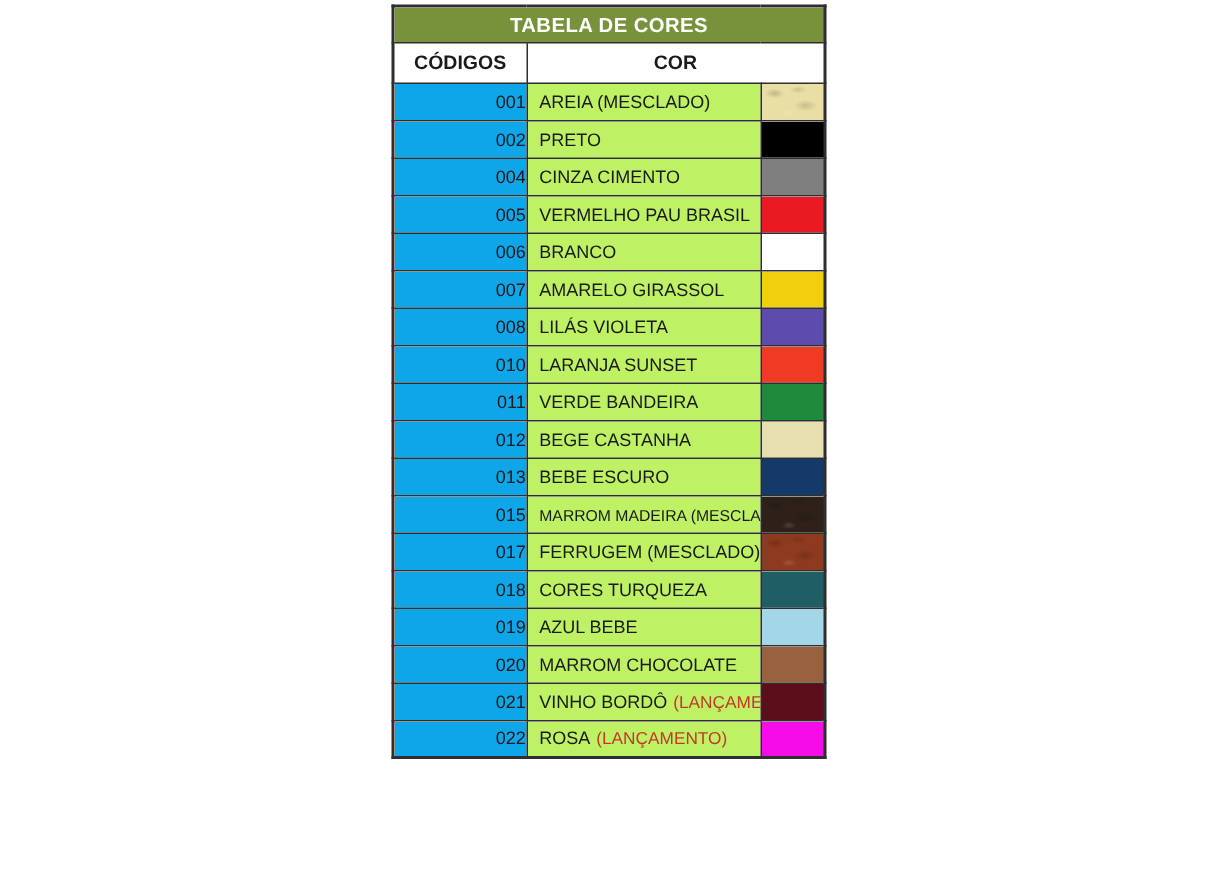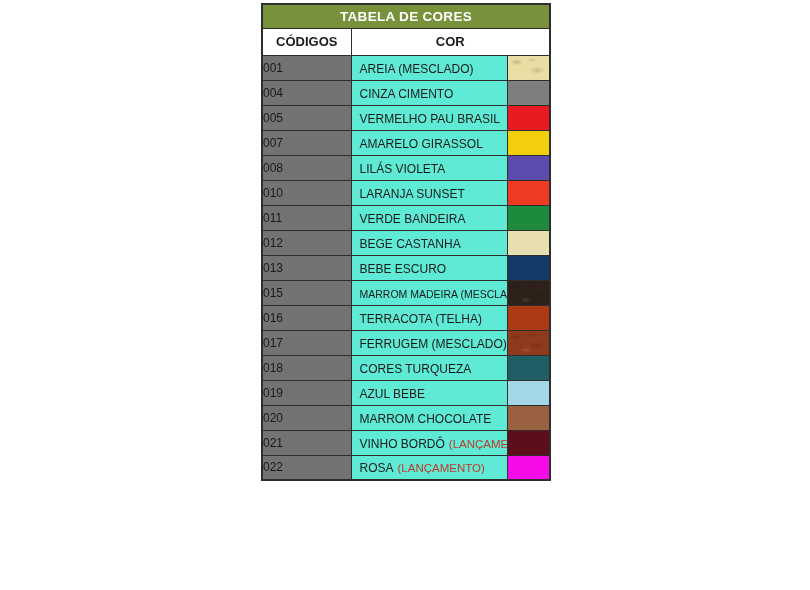--- a/index.html
+++ b/index.html
@@ -48,28 +48,28 @@
   tr.header-row { height: 27px; padding-left: 16px; }
   .header-cell {
     background: #ffffff;
     color: #1a1a1a;
     font-weight: bold;
     font-size: 13px;
     text-align: center;
   }
   tr.data-row { height: 25px; }
   .code-cell {
-    text-align: left;
+    text-align: right;
     font-size: 12px;
     color: #1a1a1a;
-    background: #737373;
+    background: #0ea5e9;
   }
   .name-cell {
     text-align: left;
-    background: #5eead4;
+    background: #bef264;
     margin-left: 37px;
   }
   .name-cell .name {
     font-size: 12px;
     color: #1a1a1a;
     padding-left: 8px;
   }
   .name-cell .name.shrink { font-size: 10.5px; }
   .name-cell .note {
     font-size: 11.5px;
@@ -108,38 +108,52 @@
       </tr>
 
   <tr class="data-row">
     <td class="code-cell">001</td>
     <td class="name-cell">
       <span class="name">AREIA (MESCLADO)</span>
     </td>
     <td class="swatch-cell textured" style="background-color: rgb(233, 223, 165);"></td>
   </tr>
 
+  <tr class="data-row">
+    <td class="code-cell">002</td>
+    <td class="name-cell">
+      <span class="name">PRETO</span>
+    </td>
+    <td class="swatch-cell" style="background-color: rgb(0, 0, 0);"></td>
+  </tr>
 
 
   <tr class="data-row">
     <td class="code-cell">004</td>
     <td class="name-cell">
       <span class="name">CINZA CIMENTO</span>
     </td>
     <td class="swatch-cell" style="background-color: rgb(127, 127, 127);"></td>
   </tr>
 
   <tr class="data-row">
     <td class="code-cell">005</td>
     <td class="name-cell">
       <span class="name">VERMELHO PAU BRASIL</span>
     </td>
     <td class="swatch-cell" style="background-color: rgb(232, 27, 35);"></td>
   </tr>
 
+  <tr class="data-row">
+    <td class="code-cell">006</td>
+    <td class="name-cell">
+      <span class="name">BRANCO</span>
+    </td>
+    <td class="swatch-cell" style="background-color: rgb(255, 255, 255);"></td>
+  </tr>
 
   <tr class="data-row">
     <td class="code-cell">007</td>
     <td class="name-cell">
       <span class="name">AMARELO GIRASSOL</span>
     </td>
     <td class="swatch-cell" style="background-color: rgb(242, 207, 13);"></td>
   </tr>
 
   <tr class="data-row">
@@ -184,27 +198,20 @@
   </tr>
 
   <tr class="data-row">
     <td class="code-cell">015</td>
     <td class="name-cell">
       <span class="name shrink">MARROM MADEIRA (MESCLADO)</span>
     </td>
     <td class="swatch-cell textured" style="background-color: rgb(46, 33, 26);"></td>
   </tr>
 
-  <tr class="data-row">
-    <td class="code-cell">016</td>
-    <td class="name-cell">
-      <span class="name">TERRACOTA (TELHA)</span>
-    </td>
-    <td class="swatch-cell" style="background-color: rgb(172, 58, 20);"></td>
-  </tr>
 
   <tr class="data-row">
     <td class="code-cell">017</td>
     <td class="name-cell">
       <span class="name">FERRUGEM (MESCLADO)</span>
     </td>
     <td class="swatch-cell textured" style="background-color: rgb(142, 58, 30);"></td>
   </tr>
 
   <tr class="data-row">

